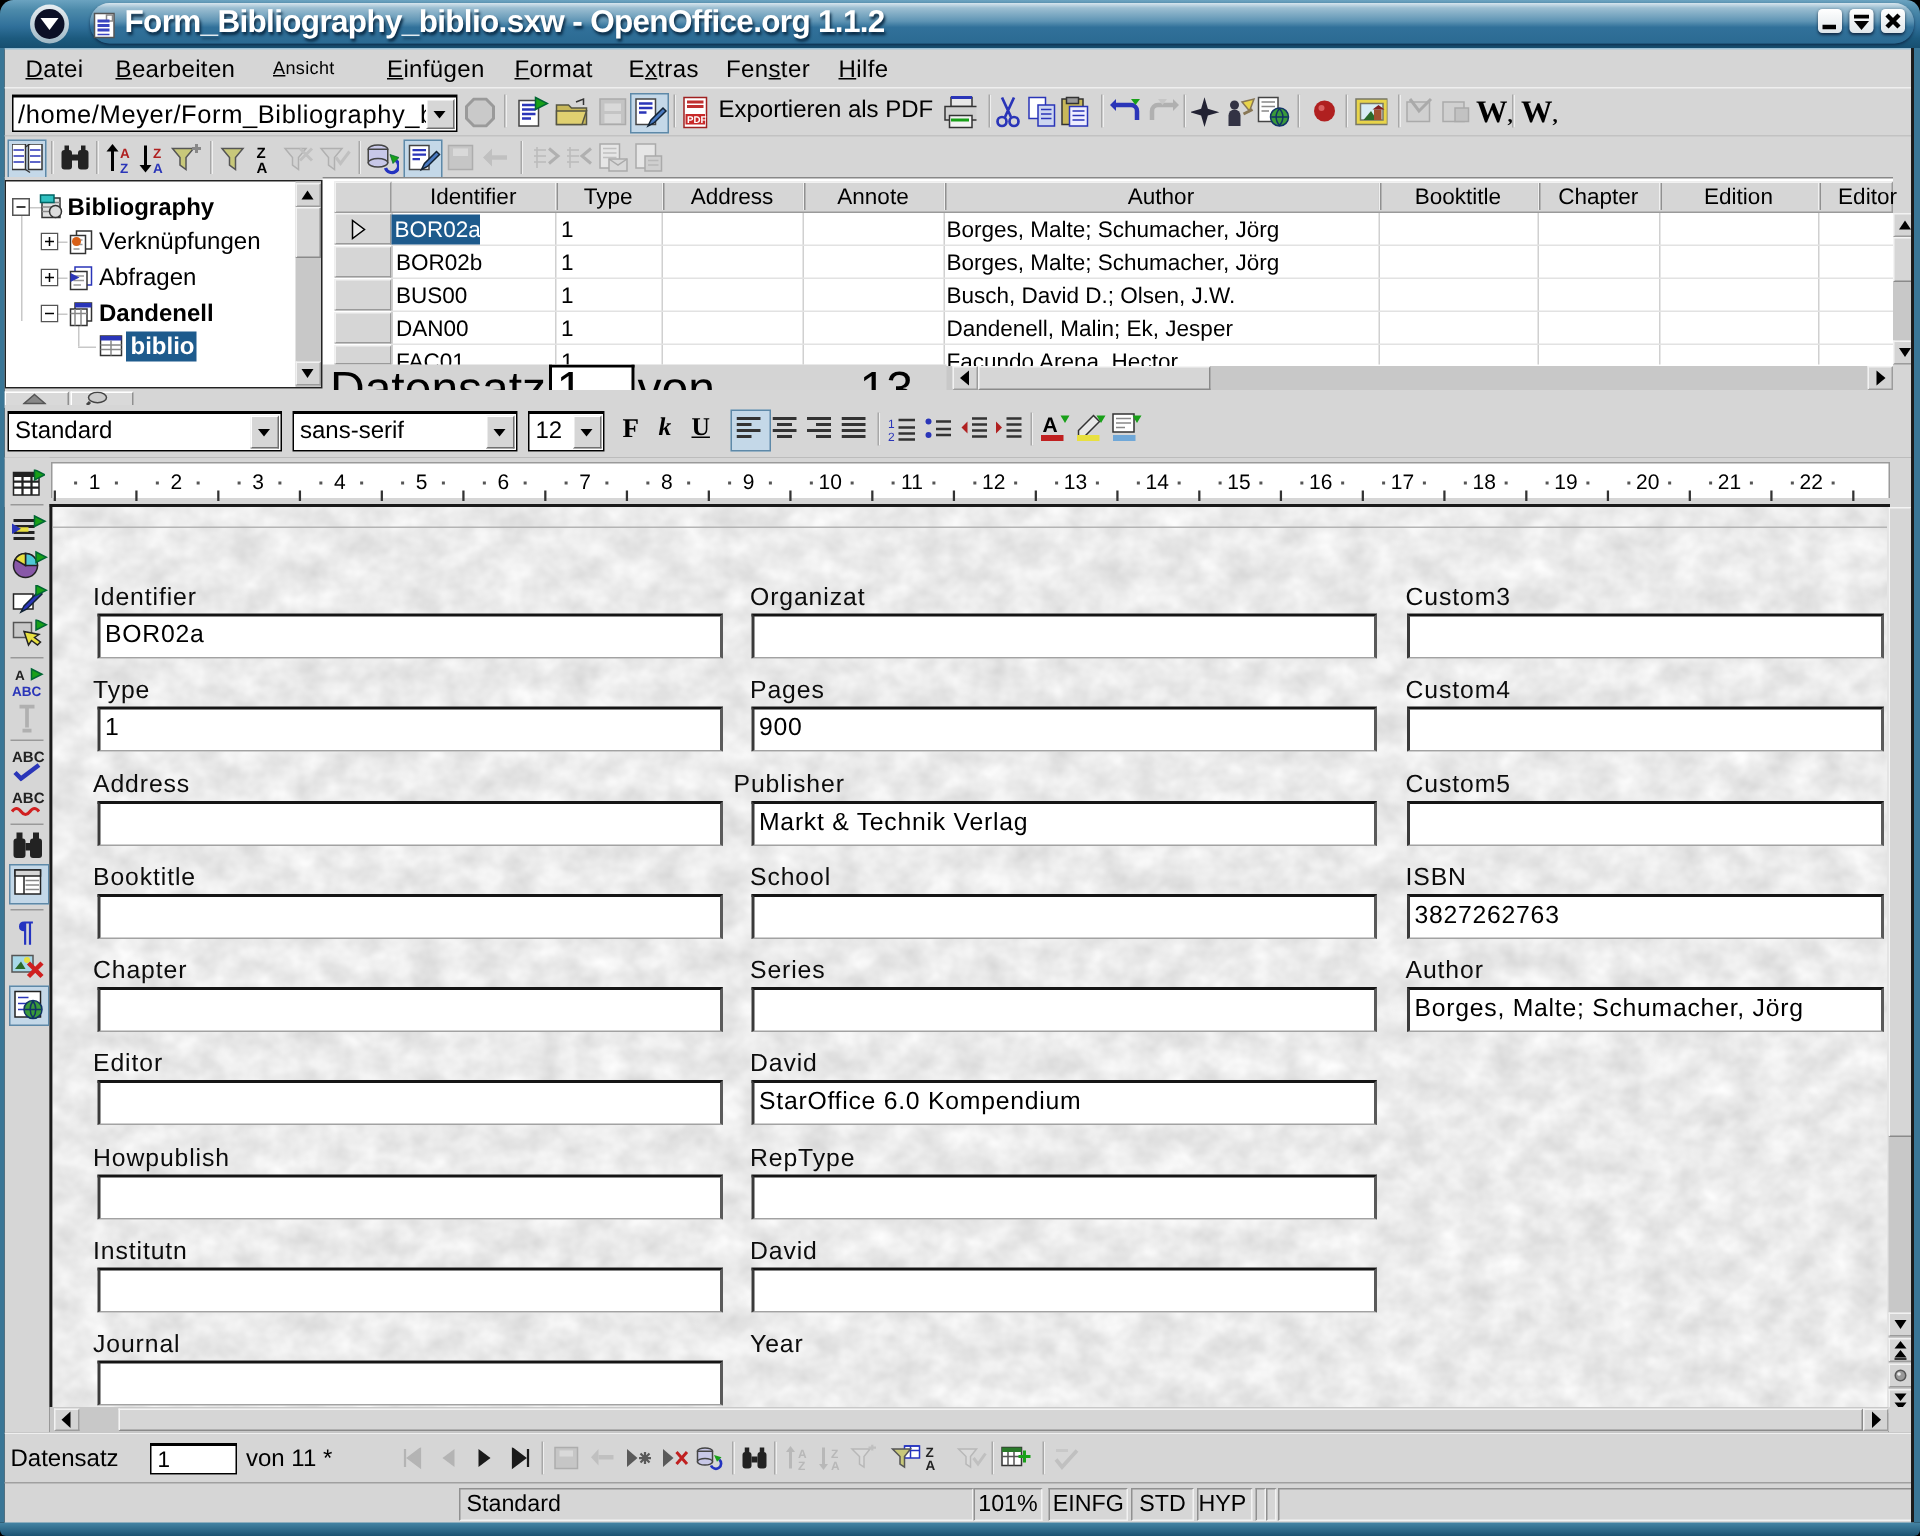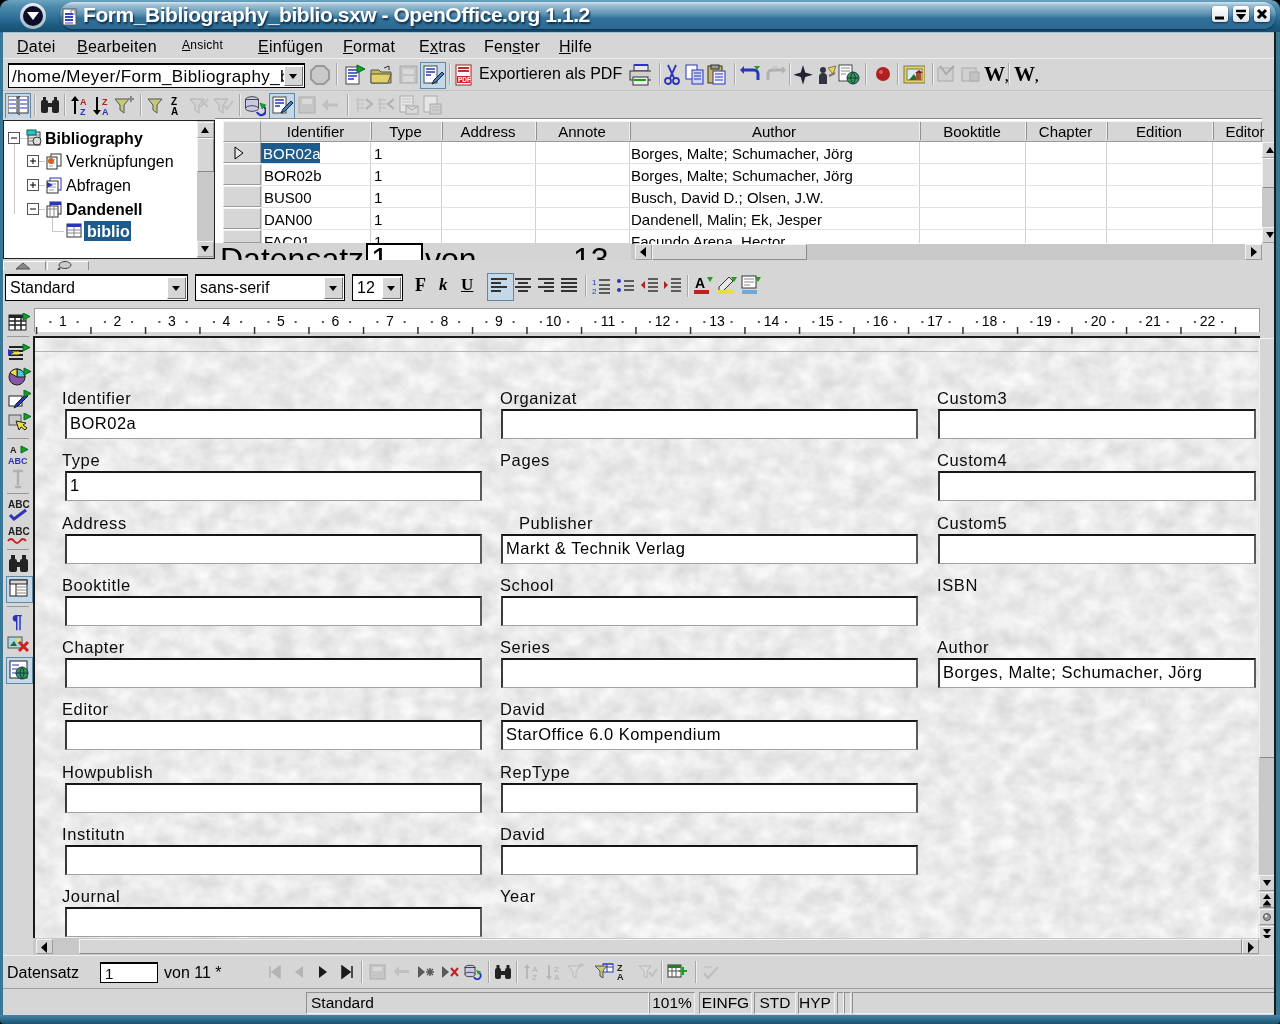--- a/index.html
+++ b/index.html
@@ -800,41 +800,43 @@
     <div class="lbl" style="left:27px;top:425px;">Howpublish</div>
     <div class="fld" style="left:30px;top:445px;"></div>
     <div class="lbl" style="left:27px;top:487px;">Institutn</div>
     <div class="fld" style="left:30px;top:507px;"></div>
     <div class="lbl" style="left:27px;top:549px;">Journal</div>
     <div class="fld" style="left:30px;top:569px;"></div>
 
     <div class="lbl" style="left:465px;top:51px;">Organizat</div>
     <div class="fld" style="left:466px;top:71px;"></div>
     <div class="lbl" style="left:465px;top:113px;">Pages</div>
-    <div class="lbl" style="left:484px;top:176px;">Publisher</div>
+    <div class="fld" style="left:466px;top:133px;">900</div>
+    <div class="lbl" style="left:454px;top:176px;">Publisher</div>
     <div class="fld" style="left:466px;top:196px;">Markt &amp; Technik Verlag</div>
     <div class="lbl" style="left:465px;top:238px;">School</div>
     <div class="fld" style="left:466px;top:258px;"></div>
     <div class="lbl" style="left:465px;top:300px;">Series</div>
     <div class="fld" style="left:466px;top:320px;"></div>
     <div class="lbl" style="left:465px;top:362px;">David</div>
     <div class="fld" style="left:466px;top:382px;">StarOffice 6.0 Kompendium</div>
     <div class="lbl" style="left:465px;top:425px;">RepType</div>
     <div class="fld" style="left:466px;top:445px;"></div>
     <div class="lbl" style="left:465px;top:487px;">David</div>
     <div class="fld" style="left:466px;top:507px;"></div>
     <div class="lbl" style="left:465px;top:549px;">Year</div>
 
     <div class="lbl" style="left:902px;top:51px;">Custom3</div>
     <div class="fld" style="left:903px;top:71px;width:311px;"></div>
     <div class="lbl" style="left:902px;top:113px;">Custom4</div>
     <div class="fld" style="left:903px;top:133px;width:311px;"></div>
     <div class="lbl" style="left:902px;top:176px;">Custom5</div>
     <div class="fld" style="left:903px;top:196px;width:311px;"></div>
     <div class="lbl" style="left:902px;top:238px;">ISBN</div>
+    <div class="fld" style="left:903px;top:258px;width:311px;">3827262763</div>
     <div class="lbl" style="left:902px;top:300px;">Author</div>
     <div class="fld" style="left:903px;top:320px;width:311px;">Borges, Malte; Schumacher, Jörg</div>
   </div>
 
   <div class="abs" id="vscroll" style="left:1259px;top:338px;width:16px;height:600px;background:#c8c8c8;">
     <div class="thumb" style="left:0;top:0;width:16px;height:420px;box-sizing:border-box;"></div>
     <div class="sbtn" style="left:0;top:537px;width:16px;height:16px;box-sizing:border-box;"><svg width="14" height="14">
           <path d="M7 10L3 4h8z" fill="#000"></path>
         </svg></div>
     <div class="sbtn" style="left:0;top:554px;width:16px;height:16px;box-sizing:border-box;"><svg width="14" height="14">

